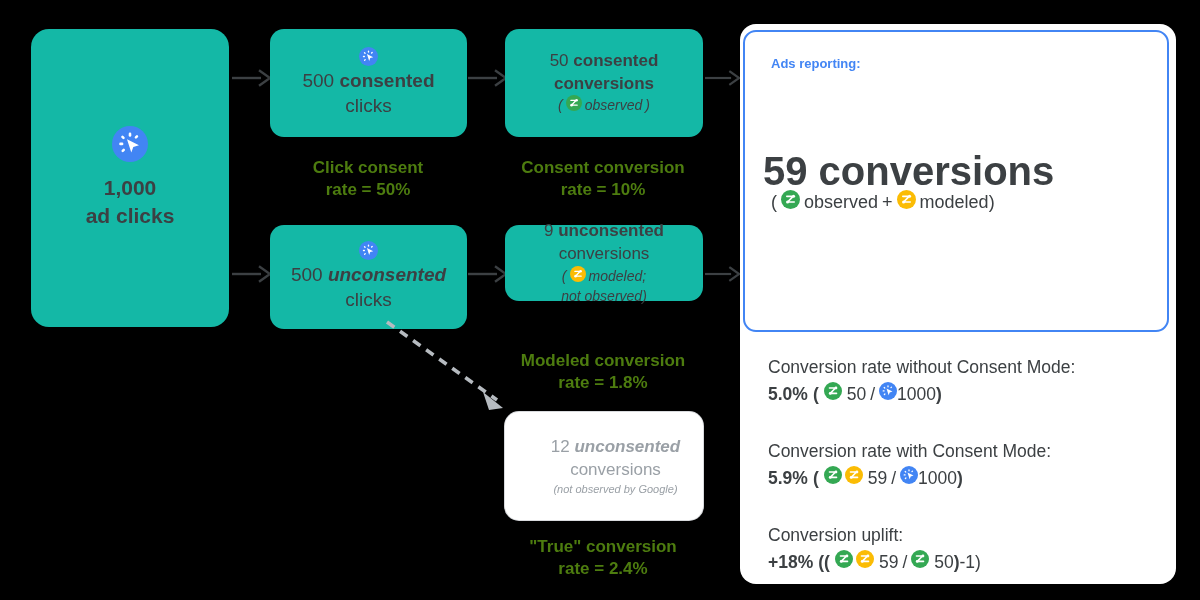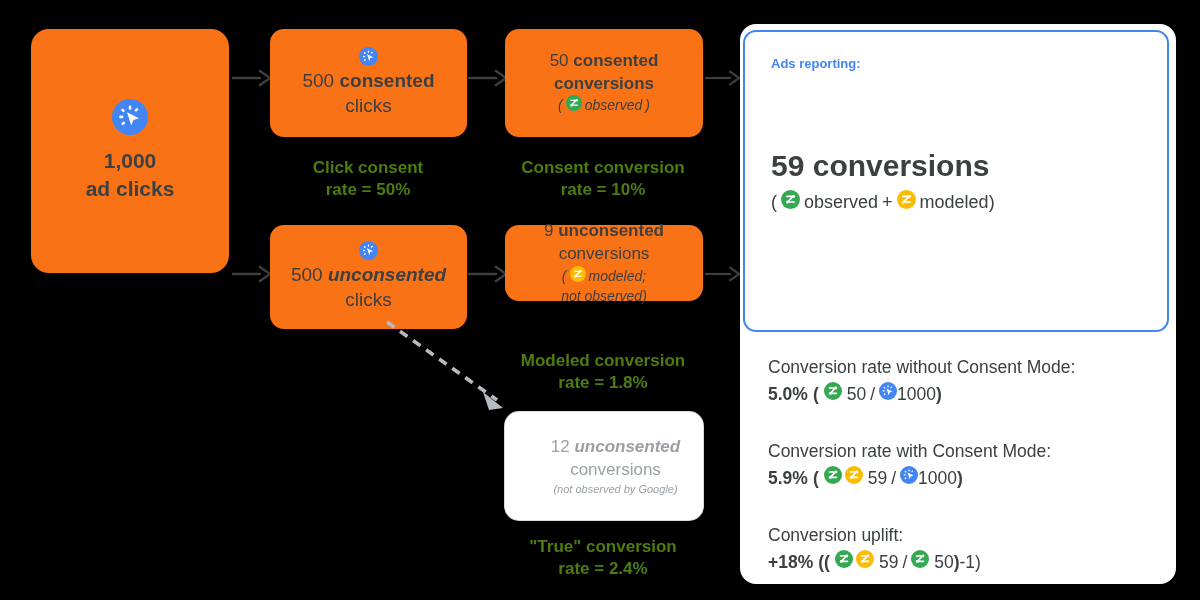--- a/index.html
+++ b/index.html
@@ -6,34 +6,34 @@
   html,body {
     width:1200px; height:600px;
     background:#000;
     font-family:"Liberation Sans", sans-serif;
     overflow:hidden;
   }
   #stage { position:relative; width:1200px; height:600px; }
 
   .card {
     position:absolute;
-    background:#f97316;
+    background:#14b8a6;
     border-radius:14px;
     display:flex;
     flex-direction:column;
     align-items:center;
     justify-content:center;
     text-align:center;
     color:#3c4043;
     box-shadow:0 1px 3px rgba(0,0,0,.35);
   }
 
   
   #c-adclicks {
-    left:31px; top:29px; width:198px; height:244px;
+    left:31px; top:29px; width:198px; height:298px;
     border-radius:18px;
   }
   #c-adclicks .big { font-size:21px; font-weight:700; color:#3c4043; line-height:1.35; }
 
   
   #c-consented-clicks { left:270px; top:29px; width:197px; height:108px; }
   #c-unconsented-clicks { left:270px; top:225px; width:197px; height:104px; }
   .clicks-line1 { font-size:19px; font-weight:400; color:#3c4043; line-height:1.3; }
   .clicks-line2 { font-size:19px; font-weight:400; color:#3c4043; line-height:1.3; }
 
@@ -82,22 +82,22 @@
     left:3px; top:6px; width:426px; height:302px;
     border:2px solid #4285f4;
     border-radius:13px;
     background:#fff;
   }
   #ads-title {
     position:absolute; left:26px; top:24px;
     font-size:13px; font-weight:700; color:#4285f4;
   }
   #ads-big {
-    position:absolute; left:26px; top:117px;
-    font-size:30px; font-weight:700; color:#3c4043; white-space:nowrap;
+    position:absolute; left:18px; top:117px;
+    font-size:40px; font-weight:700; color:#3c4043; white-space:nowrap;
   }
   #ads-sub {
     position:absolute; left:26px; top:158px;
     font-size:18px; color:#3c4043;
     display:flex; align-items:center; gap:4px; white-space:nowrap;
   }
 
   .calc-block { position:absolute; left:28px; width:400px; }
   #calc-0 { top:330px; }
   #calc-1 { top:414px; }

